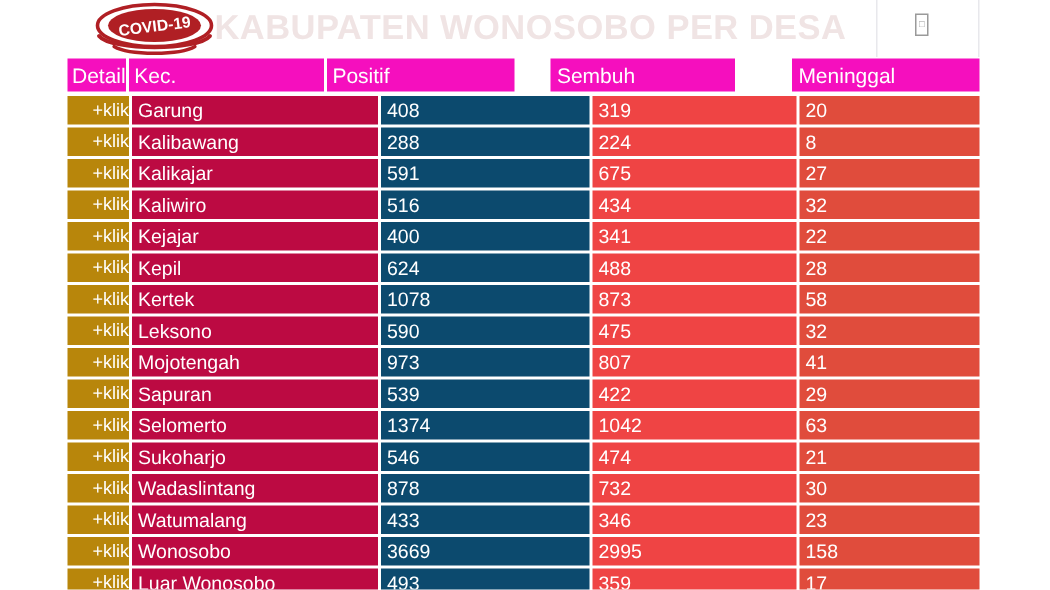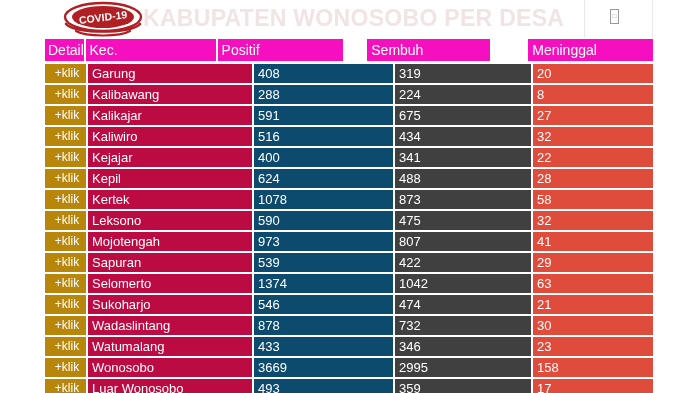--- a/index.html
+++ b/index.html
@@ -118,38 +118,38 @@
   .row.head .c-detail { width: 43px; padding-left: 3px; }
   .row.head .c-name   { width: 146px; }
   .row.head .c-pos    { width: 141px; }
   .row.head .c-sem    { width: 138px; margin-left: 22px; }
   .row.head .c-men    { width: 140px; margin-left: 36px; }
 
   
   .c-detail {
     width: 41px;
     background: #b8860b;
-    text-align: center;
+    text-align: right;
     padding-left: 3px;
     font-size: 12px;
     margin-right: 2px;
   }
   .c-name {
     width: 164px;
     background: #bc0a42;
     margin-right: 2px;
   }
   .c-pos {
     width: 139px;
     background: #0c4a6e;
     margin-right: 2px;
   }
   .c-sem {
     width: 136px;
-    background: #404040;
+    background: #ef4444;
     margin-right: 2px;
   }
   .c-men {
     width: 120px;
     background: #e04c3c;
   }
 </style>
 </head>
 <body>
 

